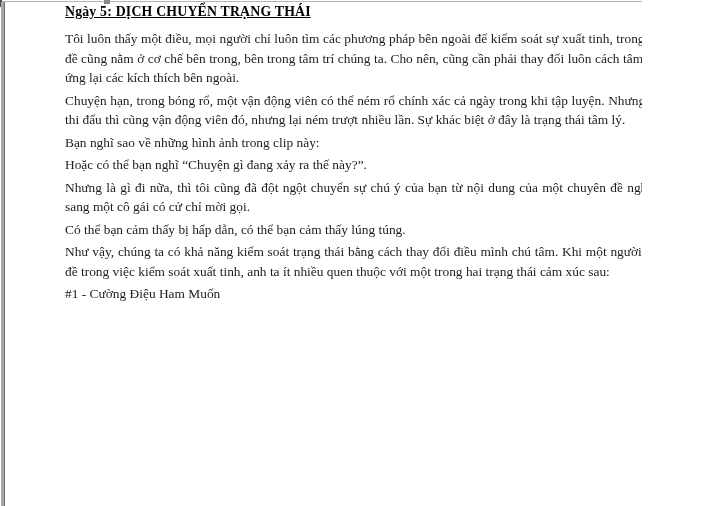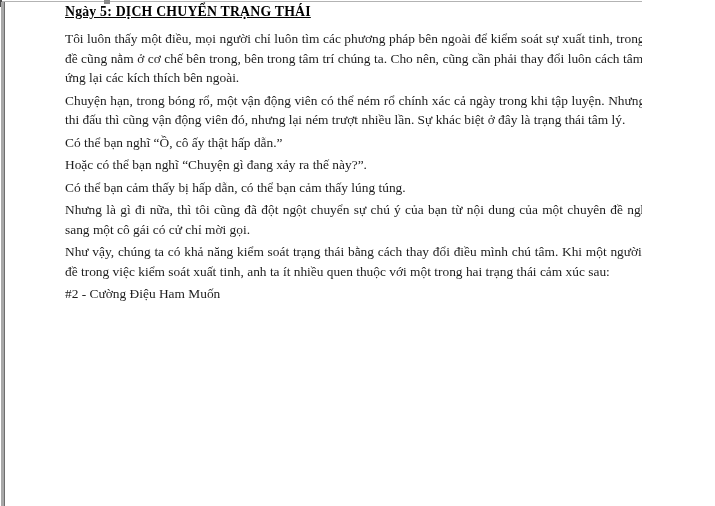--- a/index.html
+++ b/index.html
@@ -90,21 +90,21 @@
   <div class="top-edge"></div>
   <div class="top-tick"></div>
   <div class="corner-mark"></div>
   <div class="left-edge"></div>
 
   <div class="page">
     <div class="title">Ngày 5: DỊCH CHUYỂN TRẠNG THÁI</div>
     <div>
         <p class="para">Tôi luôn thấy một điều, mọi người chỉ luôn tìm các phương pháp bên ngoài để kiểm soát sự xuất tinh, trong khi vấn đề cũng nằm ở cơ chế bên trong, bên trong tâm trí chúng ta. Cho nên, cũng cần phải thay đổi luôn cách tâm trí phản ứng lại các kích thích bên ngoài.</p>
         <p class="para">Chuyện hạn, trong bóng rổ, một vận động viên có thể ném rổ chính xác cả ngày trong khi tập luyện. Nhưng đến lúc thi đấu thì cũng vận động viên đó, nhưng lại ném trượt nhiều lần. Sự khác biệt ở đây là trạng thái tâm lý.</p>
-        <p class="para">Có thể bạn nghĩ “Ồ, cô ấy thật hấp dẫn.”</p>
+        <p class="para">Bạn nghĩ sao về những hình ảnh trong clip này:</p>
         <p class="para">Hoặc có thể bạn nghĩ “Chuyện gì đang xảy ra thế này?”.</p>
+        <p class="para">Nhưng là gì đi nữa, thì tôi cũng đã đột ngột chuyển sự chú ý của bạn từ nội dung của một chuyên đề nghiêm túc sang một cô gái có cử chỉ mời gọi.</p>
         <p class="para">Có thể bạn cảm thấy bị hấp dẫn, có thể bạn cảm thấy lúng túng.</p>
-        <p class="para">Nhưng là gì đi nữa, thì tôi cũng đã đột ngột chuyển sự chú ý của bạn từ nội dung của một chuyên đề nghiêm túc sang một cô gái có cử chỉ mời gọi.</p>
         <p class="para">Như vậy, chúng ta có khả năng kiểm soát trạng thái bằng cách thay đổi điều mình chú tâm. Khi một người gặp vấn đề trong việc kiểm soát xuất tinh, anh ta ít nhiều quen thuộc với một trong hai trạng thái cảm xúc sau:</p>
-        <p class="para">#2 - Cường Điệu Ham Muốn</p>
+        <p class="para">#1 - Cường Điệu Ham Muốn</p>
       </div>
   </div>
 </div>
 
 </body></html>

